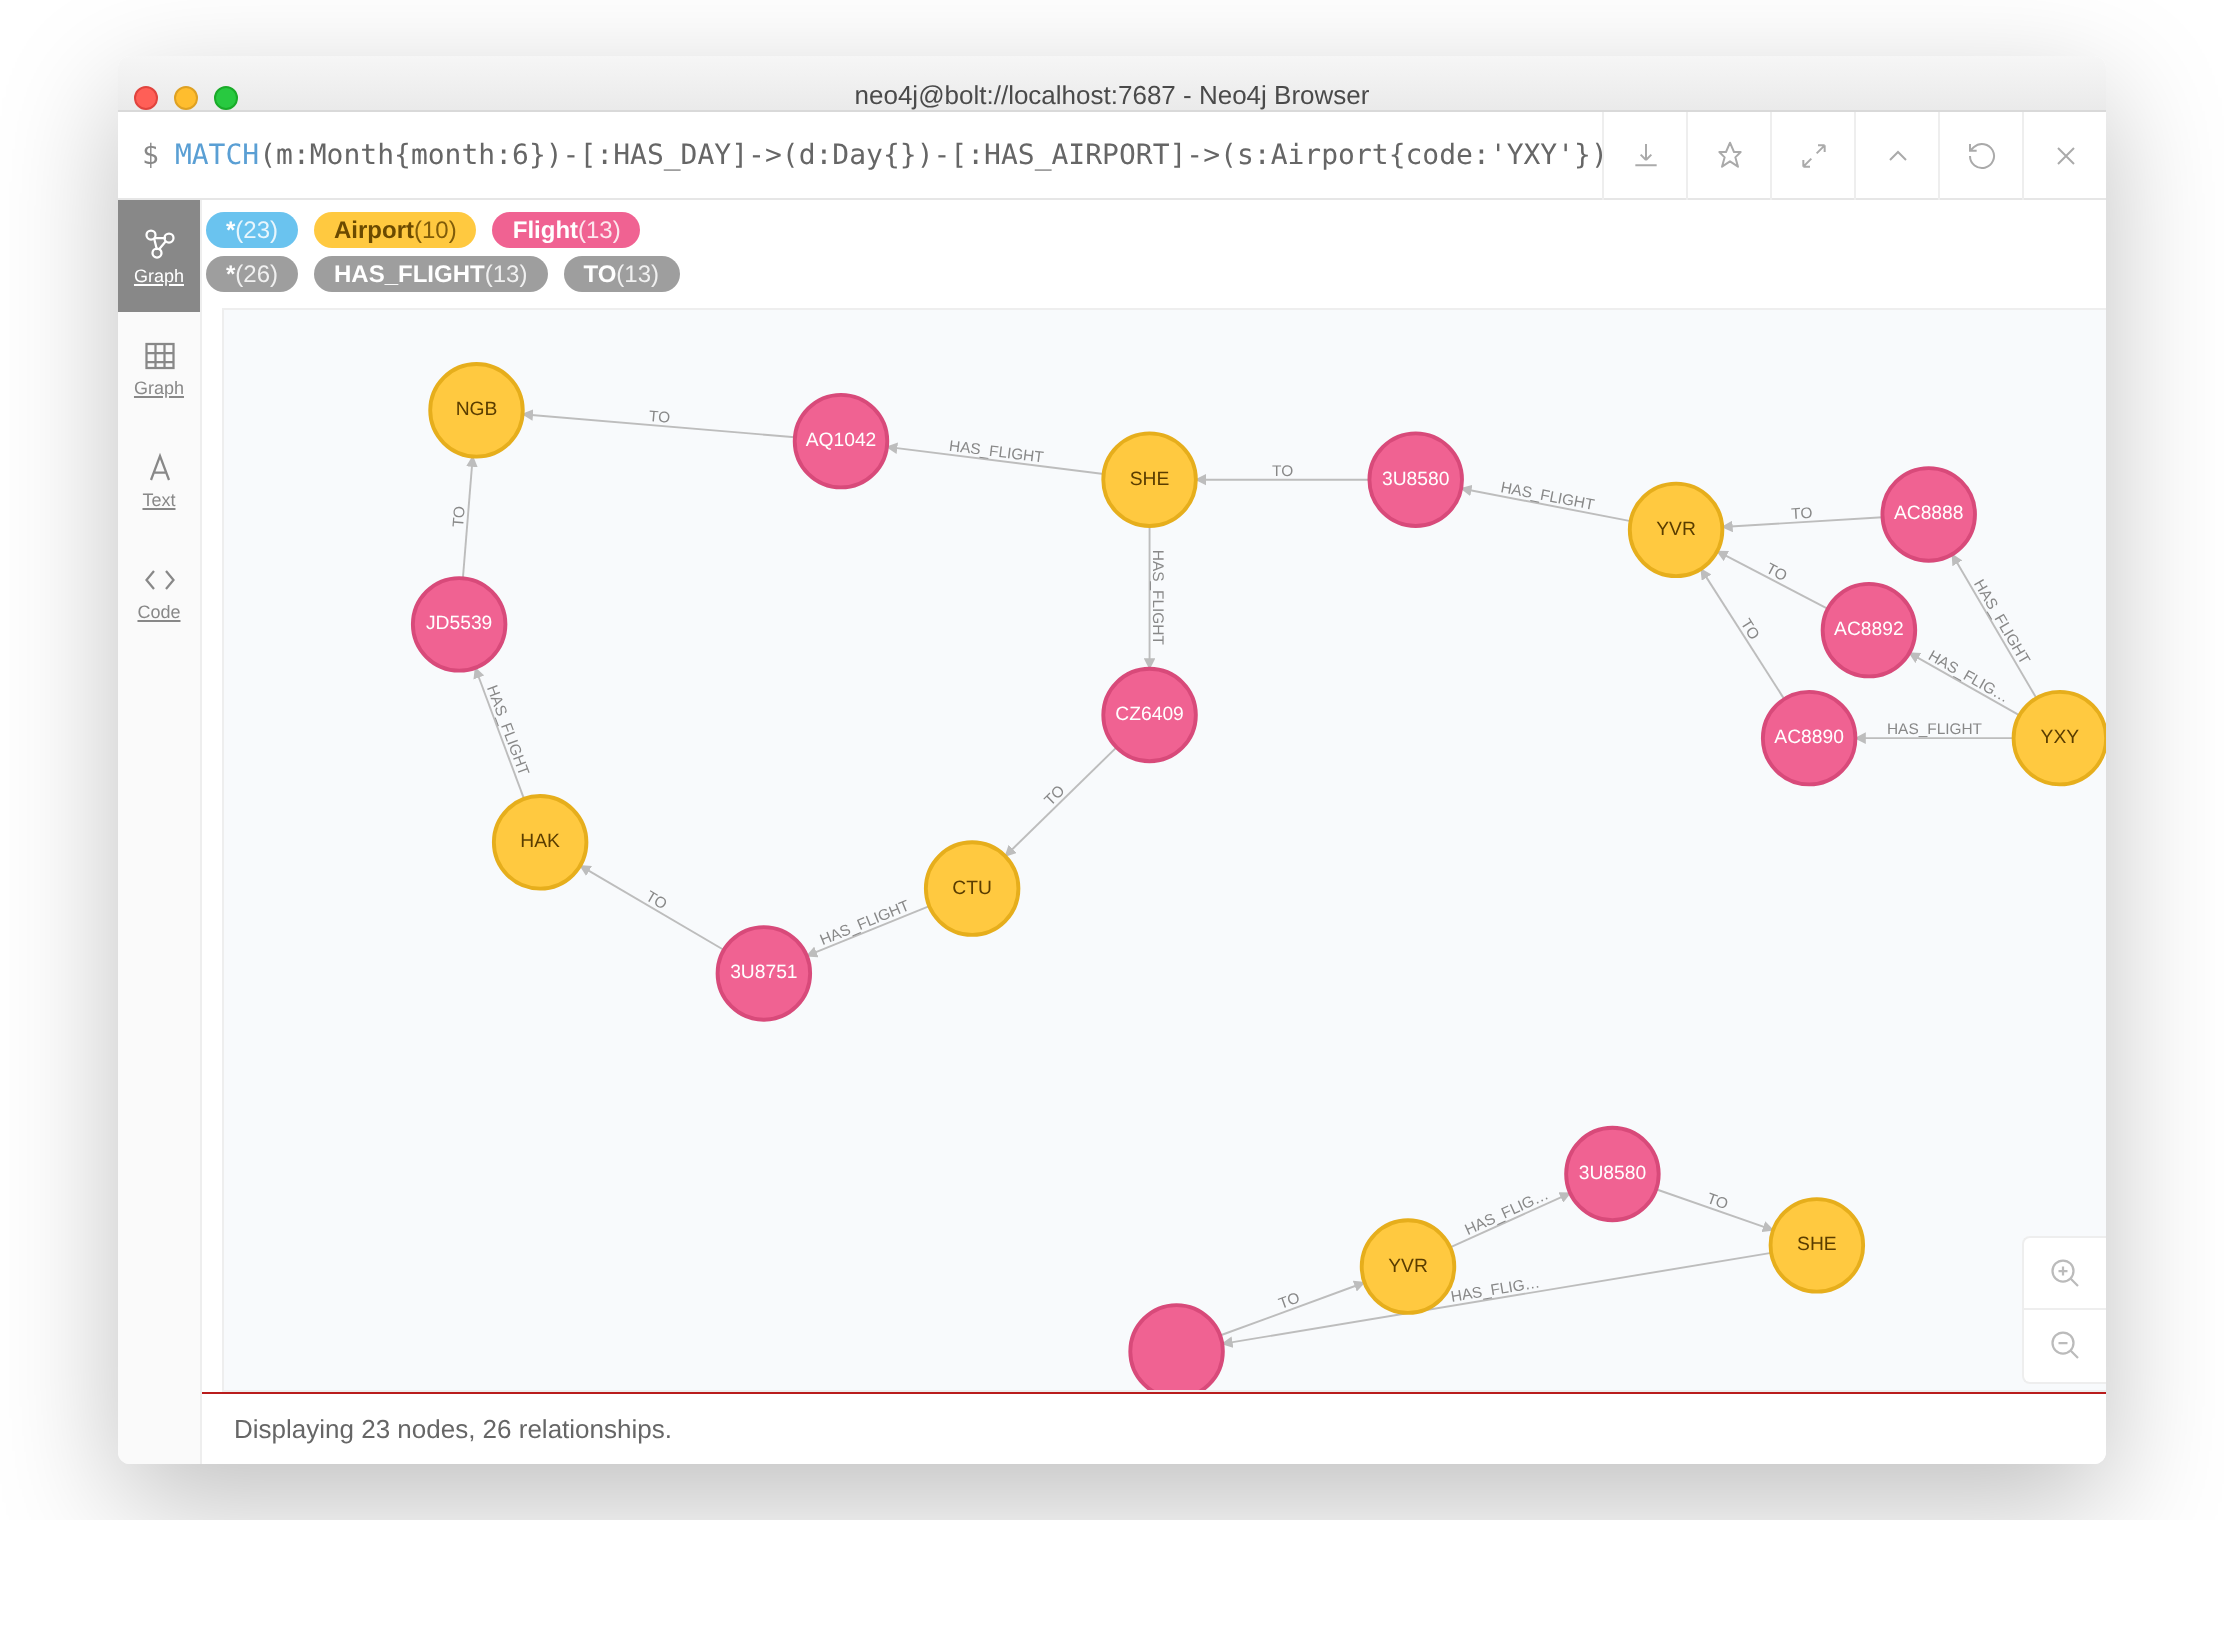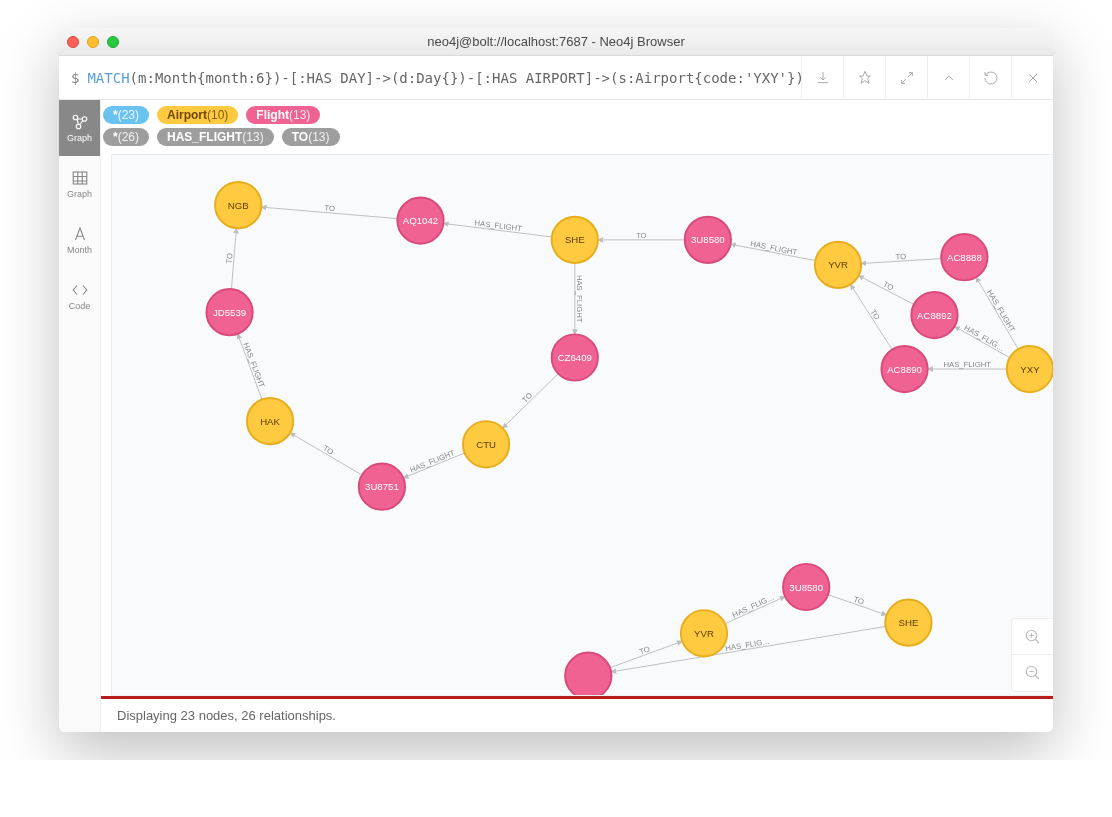--- a/index.html
+++ b/index.html
@@ -17,21 +17,21 @@
     overflow: hidden;
     display: flex;
     flex-direction: column;
     position: relative;
   }
   .titlebar {
     height: 28px;
     background: linear-gradient(#f6f6f6,#eaeaea);
     border-bottom: 1px solid #d9d9d9;
     display: flex;
-    align-items: center;
+    align-items: flex-end;
     padding: 0 8px;
     position: relative;
   }
   .traffic {
     display: flex;
     gap: 8px;
   }
   .tl {
     width: 12px; height: 12px; border-radius: 50%;
   }
@@ -87,20 +87,21 @@
   .side-tab {
     height:56px;
     display:flex;
     flex-direction:column;
     align-items:center;
     justify-content:center;
     gap:2px;
     color:#888;
     font-size:9px;
     cursor:pointer;
+    text-decoration:underline;
   }
   .side-tab.active {
     background:#888;
     color:#fff;
   }
   .side-tab svg { width:18px; height:18px; }
   .side-tab.active svg { stroke:#fff; fill:none;}
   .side-tab:not(.active) svg { stroke:#888; fill:none;}
   .main {
     flex:1;
@@ -161,21 +162,21 @@
   .edge line {
     stroke:#bdbdbd; stroke-width:1;
   }
   .edge text {
     font-size:8px;
     fill:#888;
     text-anchor:middle;
   }
   .footer {
     height:36px;
-    border-top:3px solid #b91c1c;
+    border-top:1px solid #b91c1c;
     display:flex; align-items:center;
     padding:0 16px;
     font-size:13px;
     color:#666;
     background:#fff;
   }
   .zoom-controls {
     position:absolute;
     right:0; bottom:40px;
     width:42px;
@@ -264,21 +265,21 @@
           <svg viewBox="0 0 24 24" stroke-width="1.5">
             <rect x="3" y="4" width="18" height="16"></rect>
             <path d="M3 10h18M3 16h18M9 4v16M15 4v16"></path>
           </svg>
           <span>Graph</span>
         </div>
         <div class="side-tab">
           <svg viewBox="0 0 24 24" stroke-width="1.5">
             <path d="M6 20L12 4l6 16M8 15h8"></path>
           </svg>
-          <span>Month</span>
+          <span>Text</span>
         </div>
         <div class="side-tab">
           <svg viewBox="0 0 24 24" stroke-width="1.5">
             <path d="M8 6l-5 6 5 6M16 6l5 6-5 6"></path>
           </svg>
           <span>Code</span>
         </div>
       </div>
 
     <div class="main">

